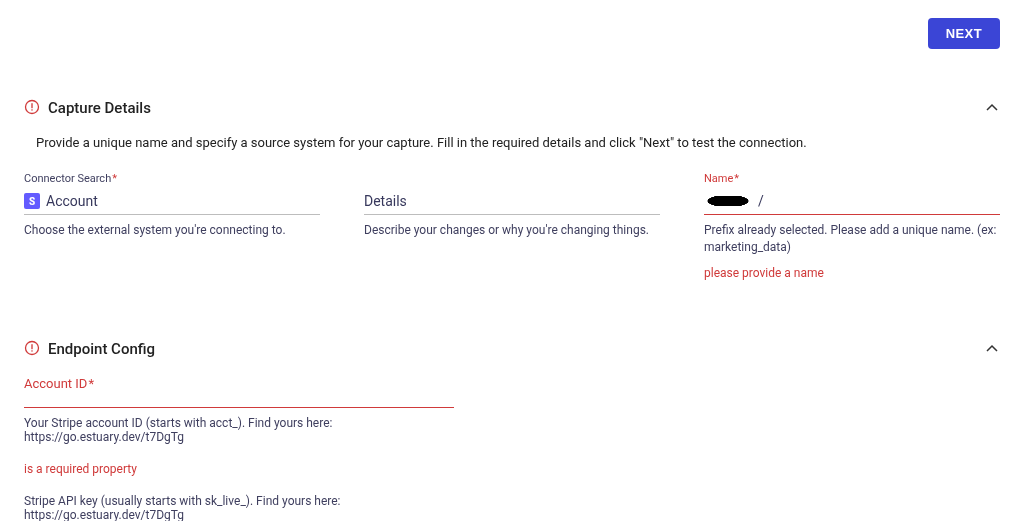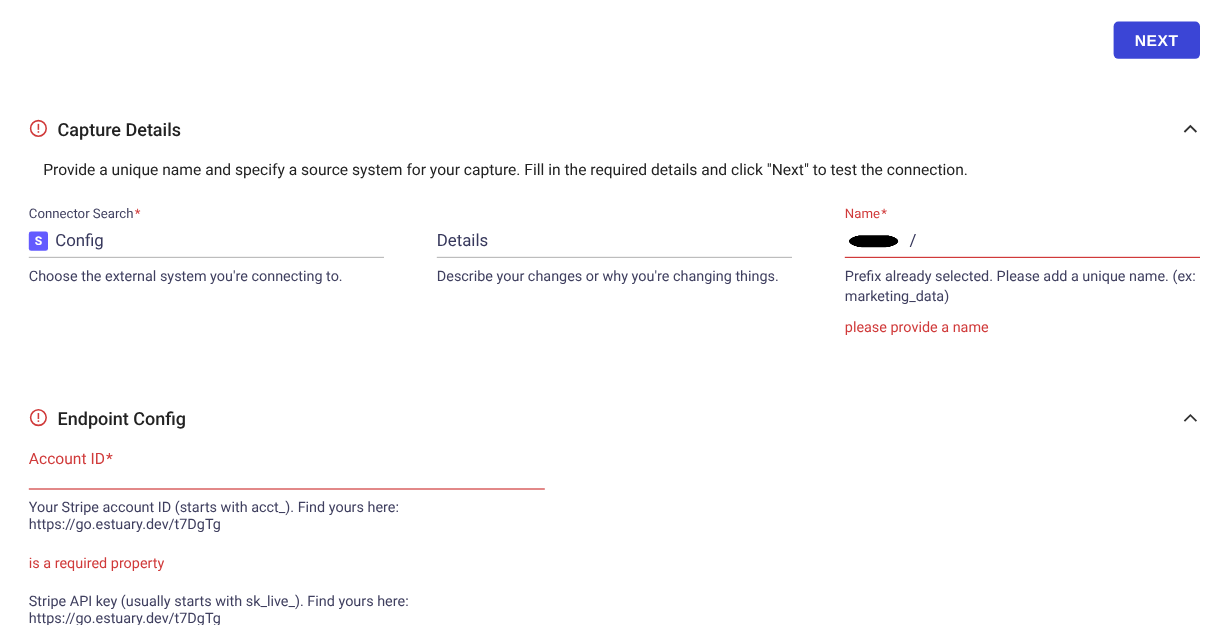--- a/index.html
+++ b/index.html
@@ -145,21 +145,21 @@
   <p class="section-desc">Provide a unique name and specify a source system for your capture. Fill in the required details and click "Next" to test the connection.</p>
 
   <div class="row3">
 
     <div class="field">
       <div class="field-label">
         <span>Connector Search</span><span class="req">*</span>
       </div>
       <div class="input-line">
         <span class="stripe-badge">S</span>
-        <span class="input-text">Config</span>
+        <span class="input-text">Account</span>
       </div>
       <div class="help-text">Choose the external system you're connecting to.</div>
     </div>
 
     <div class="field">
       <div class="field-label" style="visibility:hidden">x</div>
       <div class="input-line">
         <span class="input-placeholder">Details</span>
       </div>
       <div class="help-text">Describe your changes or why you're changing things.</div>

